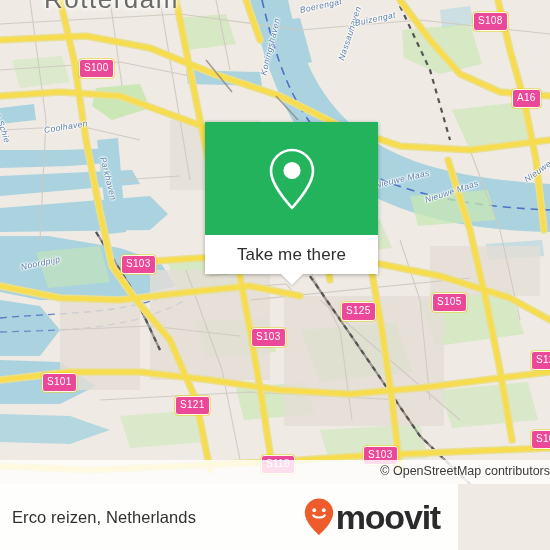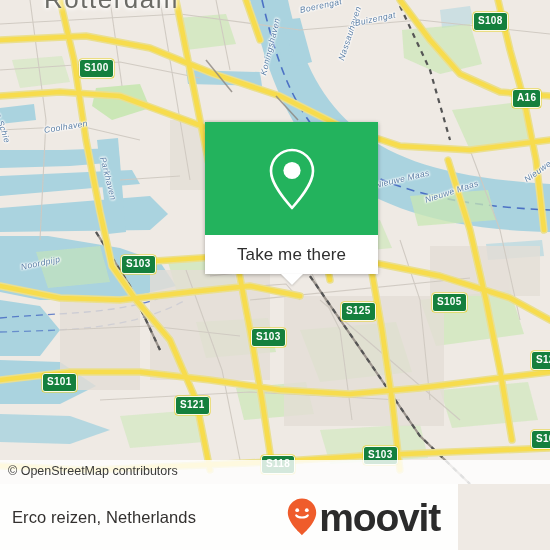--- a/index.html
+++ b/index.html
@@ -12,49 +12,49 @@
   .map-labels{position:absolute;left:0;top:0;width:550px;height:484px;pointer-events:none;}
 
   .lbl{position:absolute;white-space:nowrap;color:#4a4a46;
        font-family:"Liberation Sans",sans-serif;font-size:8.5px;letter-spacing:.4px;
        text-shadow:0 0 2px #fff,0 0 2px #fff,0 0 3px #fff,1px 0 2px #fff,-1px 0 2px #fff;}
   .lbl.city{font-size:26px;color:#6b6b66;letter-spacing:1.5px;
             text-shadow:0 0 3px #fff,0 0 5px #fff,0 0 6px #fff;}
   .lbl.water{color:#5b7fa6;font-style:italic;}
 
   
-  .shield{position:absolute;display:inline-block;background:#15803d;
+  .shield{position:absolute;display:inline-block;background:#ec4899;
           border:1.5px solid #fdfbe4;border-radius:3px;
-          color:#fff;font-family:"Liberation Sans",sans-serif;font-weight:bold;font-size:10px;
+          color:#fff;font-family:"Liberation Sans",sans-serif;font-weight:normal;font-size:10px;
           letter-spacing:.3px;line-height:1;padding:3px 4px 4px 4px;
           box-shadow:0 0 0 .5px #e8d020;}
 
   
   .attrib{position:absolute;left:0;bottom:0;width:100%;
           background:rgba(255,255,255,.82);
           font-family:"Liberation Sans",sans-serif;font-size:12.5px;color:#3a3a3a;
-          padding:4px 0 4px 8px;box-sizing:border-box;line-height:1.25;}
+          padding:4px 0 4px 8px;box-sizing:border-box;line-height:1.25;text-align:right;}
 
   
   .card{position:absolute;left:189px;top:122px;width:173px;
         box-shadow:0 1px 4px rgba(0,0,0,.30);margin-left:16px;}
   .card-top{background:#23b35d;height:113px;display:flex;align-items:center;justify-content:center;}
   .card-btn{background:#fff;height:39px;display:flex;align-items:center;justify-content:center;
             font-family:"Liberation Sans",sans-serif;font-size:17px;color:#2f2f2f;letter-spacing:.1px;}
   .card-tail{position:absolute;left:50%;bottom:-11px;margin-left:-11px;width:0;height:0;
              border-left:11px solid transparent;border-right:11px solid transparent;
              border-top:11px solid #fff;filter:drop-shadow(0 1px 1px rgba(0,0,0,.18));}
 
   
   .footer{position:absolute;left:0;bottom:0;width:458px;height:66px;
           background:rgba(255,255,255,.93);display:flex;align-items:center;
           justify-content:space-between;padding:0 18px 0 12px;box-sizing:border-box;}
   .footer-title{font-family:"Liberation Sans",sans-serif;font-size:16.5px;color:#33312f;letter-spacing:.1px;}
   .brand{display:flex;align-items:center;gap:2px;}
-  .brand-word{font-family:"Liberation Sans",sans-serif;font-size:39px;font-weight:bold;
+  .brand-word{font-family:"Liberation Sans",sans-serif;font-size:34px;font-weight:bold;
               color:#2b2b2b;letter-spacing:-1.2px;line-height:1;}
 </style>
 </head>
 <body>
 
 <div class="screen">
 
   <div class="map">
 
     <svg class="map-canvas" viewBox="0 0 550 484" preserveAspectRatio="none">

